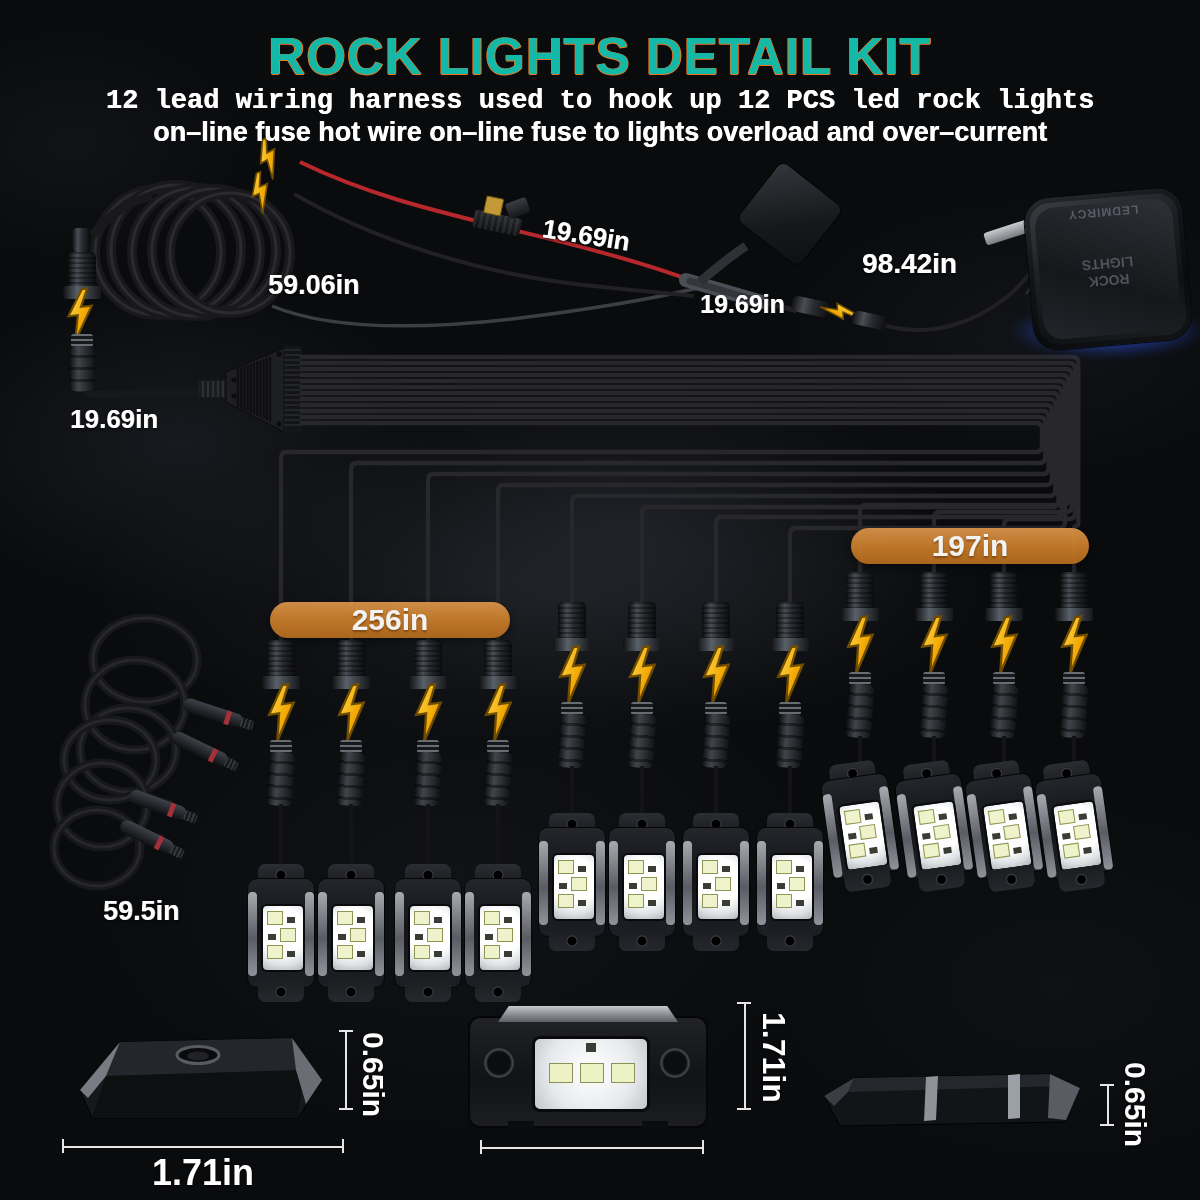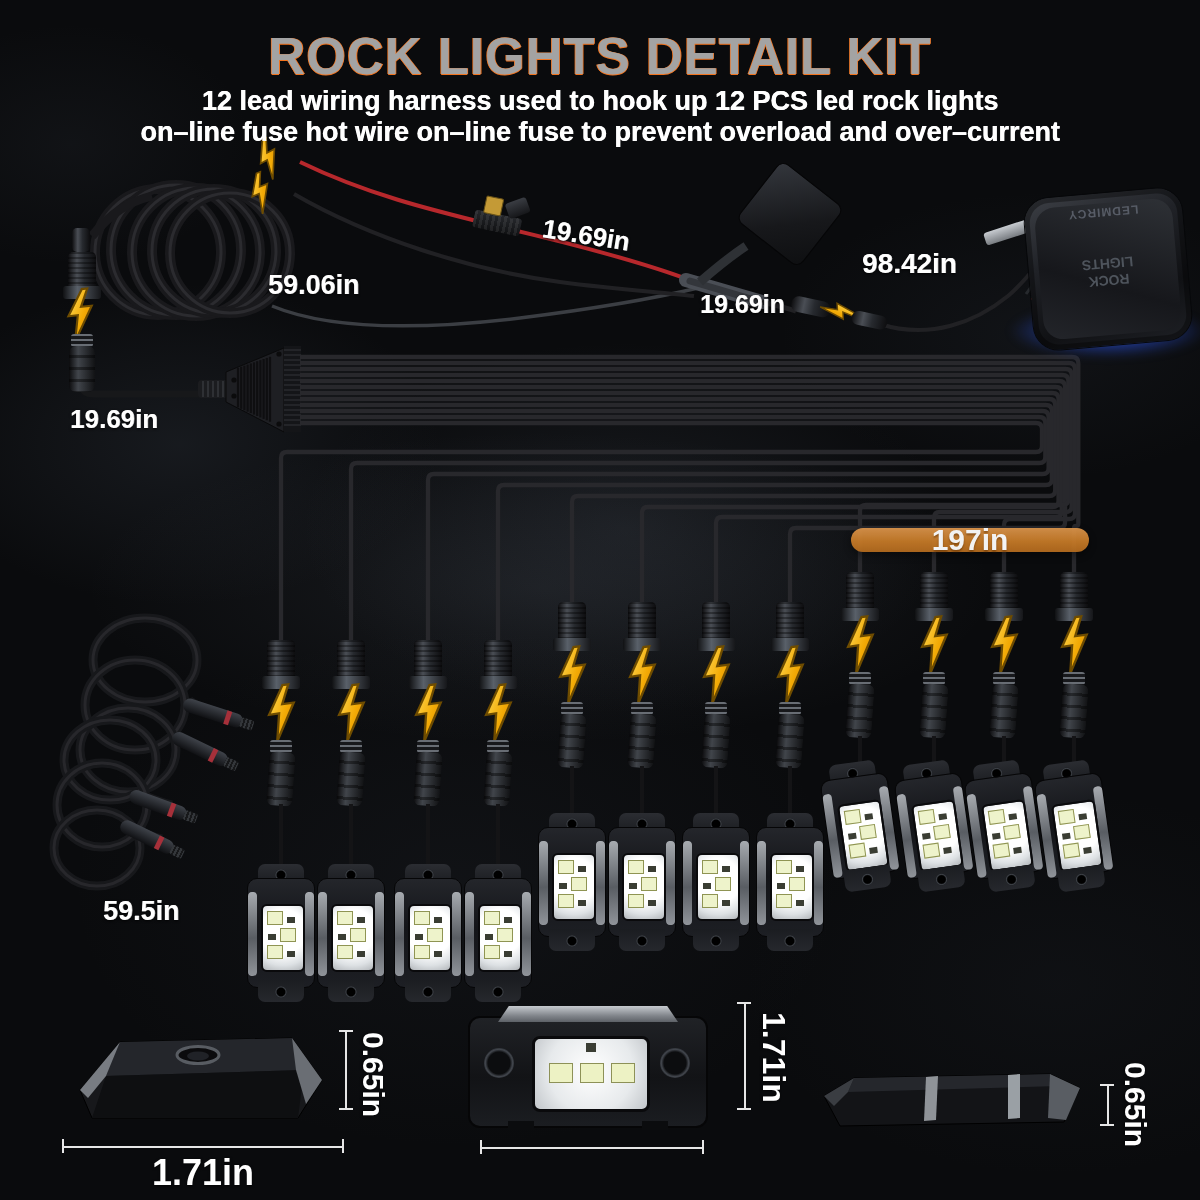--- a/index.html
+++ b/index.html
@@ -8,28 +8,28 @@
   #stage .tex{position:absolute;inset:0;pointer-events:none;
     background:
       radial-gradient(420px 260px at 15% 37%, rgba(88,99,116,.17), transparent 62%),
       radial-gradient(520px 300px at 52% 44%, rgba(98,108,124,.16), transparent 62%),
       radial-gradient(700px 240px at 45% 49%, rgba(120,130,146,.13), transparent 65%),
       radial-gradient(420px 240px at 86% 28%, rgba(70,80,96,.12), transparent 60%),
       radial-gradient(620px 420px at 38% 74%, rgba(74,82,97,.10), transparent 62%),
       radial-gradient(520px 320px at 88% 82%, rgba(58,65,78,.10), transparent 60%),
       radial-gradient(300px 200px at 6% 12%, rgba(80,88,102,.10), transparent 60%);}
   .hdr{position:absolute;left:0;width:100%;text-align:center;color:#fff;font-weight:700;z-index:6;}
-  #title{top:27px;font-size:51px;letter-spacing:1px;color:#a3a3a3;
+  #title{top:27px;font-size:51px;letter-spacing:1px;color:#14b8a6;
          text-shadow:.8px 0 #F2731D,-.8px 0 #F2731D,0 .8px #F2731D;}
-  #sub1{top:86px;font-size:27px;text-shadow:.5px 0 #fff;}
+  #sub1{top:86px;font-size:27px;text-shadow:.5px 0 #fff;font-family:Liberation Mono, monospace;}
   #sub2{top:117px;font-size:27px;text-shadow:.5px 0 #fff;}
   svg.art{position:absolute;left:0;top:0;z-index:1;}
   .lbl{position:absolute;color:#fff;font-weight:700;white-space:nowrap;z-index:5;
        text-shadow:0 1px 3px rgba(0,0,0,.85),.5px 0 #fff;}
-  .banner{position:absolute;height:24px;border-radius:18px;z-index:2;display:flex;align-items:center;
+  .banner{position:absolute;height:36px;border-radius:18px;z-index:2;display:flex;align-items:center;
        justify-content:center;color:#fff;font-weight:700;font-size:30px;
        background:linear-gradient(180deg,#d8934b,#c57a28 55%,#b26a1e);opacity:.95;
        box-shadow:0 3px 8px rgba(0,0,0,.45);text-shadow:0 2px 2px rgba(96,48,0,.55);}
   .lead,.pod{position:absolute;z-index:3;}
   .conn-f,.collar,.thread,.mbody,.coilplug,.cyl{position:absolute;border-radius:5px;
        background:linear-gradient(90deg,#0d0d0f 0%,#4a4e55 32%,#272a2f 58%,#0d0d0f 100%);}
   .conn-f{width:28px;height:40px;
        background:repeating-linear-gradient(180deg,rgba(0,0,0,.35) 0 2px,transparent 2px 5px),
        linear-gradient(90deg,#0d0d0f,#4a4e55 32%,#272a2f 58%,#0d0d0f);}
   .collar{width:38px;height:13px;border-radius:3px;
@@ -107,21 +107,21 @@
   #podfront .notch{position:absolute;bottom:-2px;width:26px;height:9px;background:#0b0c0e;}
 </style>
 </head>
 <body>
 
 <div id="stage">
   <div class="tex"></div>
 
   <div class="hdr" id="title">ROCK LIGHTS DETAIL KIT</div>
   <div class="hdr" id="sub1">12 lead wiring harness used to hook up 12 PCS led rock lights</div>
-  <div class="hdr" id="sub2">on–line fuse hot wire on–line fuse to prevent overload and over–current</div>
+  <div class="hdr" id="sub2">on–line fuse hot wire on–line fuse to lights overload and over–current</div>
 
   <svg class="art" id="art" width="1200" height="1200" viewBox="0 0 1200 1200">
       <defs>
         <linearGradient id="boltGrad" x1="0" y1="0" x2="1" y2="1">
  <stop offset="0" stop-color="#ffe063"></stop>
           <stop offset=".55" stop-color="#f3ab06"></stop>
           <stop offset="1" stop-color="#d97e04"></stop>
         </linearGradient>
       </defs>
       <circle cx="158" cy="252" r="63" fill="none" stroke="#19191c" stroke-width="10"></circle>
@@ -229,20 +229,21 @@
       <polygon points="1008,1075 1020,1074 1020,1118 1008,1119" fill="#9aa0a5"></polygon>
     </svg>
 
   <div class="lbl" style="left:70px;top:404px;font-size:26px">19.69in</div>
   <div class="lbl" style="left:268px;top:270px;font-size:27px">59.06in</div>
   <div class="lbl" style="left:542px;top:220px;font-size:26px;transform:rotate(9deg)">19.69in</div>
   <div class="lbl" style="left:700px;top:290px;font-size:25px">19.69in</div>
   <div class="lbl" style="left:862px;top:248px;font-size:28px">98.42in</div>
   <div class="lbl" style="left:103px;top:896px;font-size:27px">59.5in</div>
 
+  <div class="banner" style="left:270px;top:602px;width:240px">256in</div>
   <div class="banner" style="left:851px;top:528px;width:238px">197in</div>
 
   <div id="fuse">
     <div class="fbody"></div>
     <div class="fuse"></div>
     <div class="fcap"></div>
   </div>
   <div id="relay"></div>
   <div id="connpair">
     <div class="cyl" style="left:0;top:9px;width:40px;height:16px;border-radius:8px"></div>

